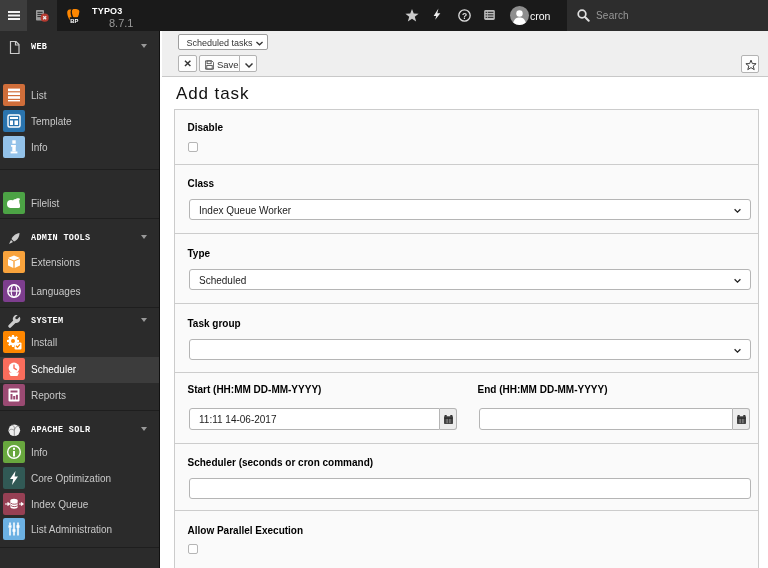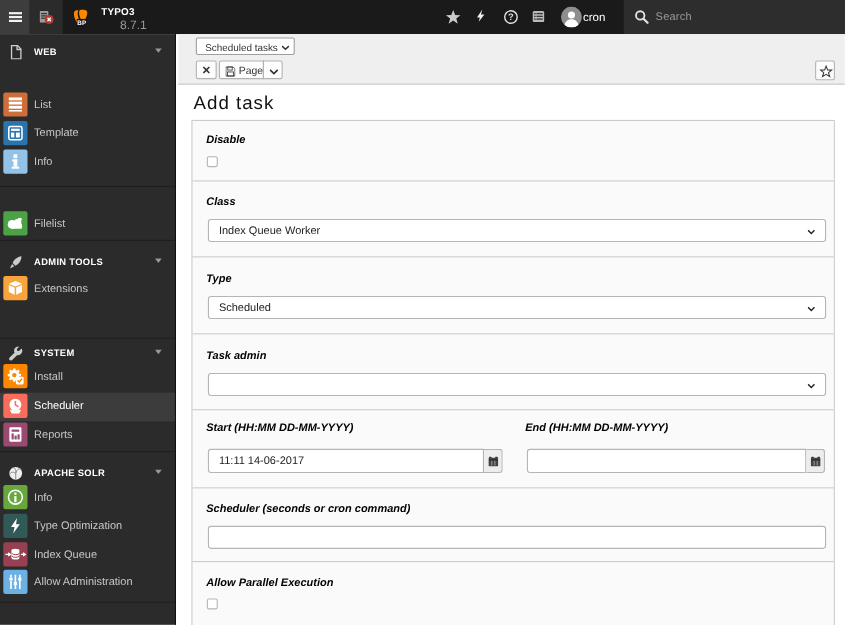--- a/index.html
+++ b/index.html
@@ -14,21 +14,21 @@
 #segsearch { position:absolute; top:0; left:567px; width:201px; height:31px; background:#2d2d2d; }
 .tb-ico { position:absolute; }
 #tb-logo-name { position:absolute; left:92px; top:6px; color:#fff; font-size:9px; font-weight:bold; letter-spacing:0.2px;}
 #tb-logo-ver { position:absolute; left:84px; top:17px; color:#999; font-size:11px;margin-left:25px; }
 #tb-admin { position:absolute; left:530px; top:10px; color:#fff; font-size:10.5px; }
 #tb-search-txt { position:absolute; left:596px; top:9.5px; color:#999; font-size:10px; letter-spacing:0.2px; }
 
 
 #sidebar { position:absolute; top:31px; left:0; width:160px; height:537px; background:#2b2b2b; border-right:1px solid #111; }
 .sec-head { position:absolute; left:0; width:159px; height:16px; }
-.sec-head .sh-txt { position:absolute; left:31px; top:4px; color:#fff; font-size:8.5px; font-weight:bold; letter-spacing:0.3px; }
+.sec-head .sh-txt { position:absolute; left:31px; top:4px; color:#fff; font-size:8.5px; font-weight:bold; letter-spacing:0.3px;font-family:Liberation Mono, monospace; }
 .sec-head .sh-caret { position:absolute; right:12px; top:6px; width:0; height:0;
   border-left:3px solid transparent; border-right:3px solid transparent; border-top:4px solid #999; }
 .sec-head .sh-ico { position:absolute; left:8px; top:3px; width:13px; height:13px; }
 .m-item { position:absolute; left:0; width:159px; height:26px; }
 .m-item.sel { background:#3c3c3c; }
 .m-item .mi-box { position:absolute; left:3px; top:1px; width:22px; height:22px; border-radius:2px; }
 .m-item .mi-txt { position:absolute; left:31px; top:7px; color:#c8c8c8; font-size:10px; }
 .m-item.sel .mi-txt { color:#fff; }
 .sec-div { position:absolute; left:0; width:159px; height:1px; background:#1e1e1e; }
 
@@ -43,21 +43,21 @@
 #btn-save { left:37px; top:24px; width:40.5px; height:17px; border-radius:2px 0 0 2px; }
 #btn-save span { position:absolute; left:17px; top:3px; }
 #btn-caret { left:77px; top:24px; width:18px; height:17px; border-radius:0 2px 2px 0; }
 #btn-star { left:579px; top:24px; width:17.5px; height:18px; }
 
 
 #content { position:absolute; top:78px; left:160px; width:608px; height:490px; background:#fff; }
 h1 { position:absolute; left:16px; top:6px; font-size:17px; font-weight:400; color:#111; letter-spacing:0.9px; }
 #panel { position:absolute; left:14px; top:31px; width:585px; height:470px; background:#fafafa; border:1px solid #ccc; }
 .row-div { position:absolute; left:0; width:583px; height:1px; background:#ccc; }
-.flabel { position:absolute; left:12.5px; font-size:10px; font-weight:bold; color:#000;font-style:italic; }
+.flabel { position:absolute; left:12.5px; font-size:10px; font-weight:bold; color:#000; }
 .cbox { position:absolute; left:12.5px; width:10px; height:10px; background:#fefefe; border:1px solid #b5b5b5; border-radius:2px; }
 .fselect { position:absolute; left:14px; width:562px; height:21px; background:#fff; border:1px solid #b5b5b5; border-radius:3px; font-size:10px; color:#222; }
 .fselect span { position:absolute; left:9px; top:5px; }
 .finput { position:absolute; background:#fff; border:1px solid #b5b5b5; font-size:10px; color:#222; }
 .finput span { position:absolute; left:9px; top:5px; }
 .addon { position:absolute; background:#ededed; border:1px solid #b5b5b5; border-left:none; }
 </style>
 </head>
 <body>
 <div id="app">
@@ -177,20 +177,28 @@
         <span class="sh-caret"></span>
     </div>
     <div class="m-item" style="top:219px">
       <div class="mi-box" style="background:#f9a33c"><svg width="22" height="22" viewBox="0 0 22 22">
             <path d="M11 4.5 L17 7 L11 9.5 L5 7 Z" fill="#fff"></path>
             <path d="M5 8 L10.3 10.3 L10.3 17 L5 14.5 Z" fill="#fff"></path>
             <path d="M17 8 L11.7 10.3 L11.7 17 L17 14.5 Z" fill="#fff"></path>
           </svg></div>
       <span class="mi-txt">Extensions</span>
     </div>
+    <div class="m-item" style="top:248px">
+      <div class="mi-box" style="background:#7d3e8e"><svg width="22" height="22" viewBox="0 0 22 22">
+            <circle cx="11" cy="11" r="6.2" fill="none" stroke="#fff" stroke-width="1.4"></circle>
+            <ellipse cx="11" cy="11" rx="2.8" ry="6.2" fill="none" stroke="#fff" stroke-width="1.2"></ellipse>
+            <path d="M4.8 11 L17.2 11" stroke="#fff" stroke-width="1.2"></path>
+          </svg></div>
+      <span class="mi-txt">Languages</span>
+    </div>
     <div class="sec-div" style="top:276px"></div>
     <div class="sec-head" style="top:281px">
       <svg class="sh-ico" viewBox="0 0 13 13">
           <path d="M11.6 1.8 L9.2 4.2 L7.6 3.9 L7.3 2.3 L9.7 0 A4 4 0 0 0 5.2 5.6 L0.8 10 A1.6 1.6 0 0 0 3.1 12.3 L7.5 7.9 A4 4 0 0 0 11.6 1.8 Z" fill="#ccc"></path>
         </svg>
       <span class="sh-txt">SYSTEM</span>
         <span class="sh-caret"></span>
     </div>
     <div class="m-item" style="top:299px">
       <div class="mi-box" style="background:#ff8700"><svg width="22" height="22" viewBox="0 0 22 22">
@@ -239,61 +247,61 @@
             <circle cx="11" cy="11" r="6.3" fill="none" stroke="#fff" stroke-width="1.4"></circle>
             <rect x="10" y="6.8" width="2" height="2" fill="#fff"></rect>
             <rect x="10" y="10" width="2" height="5.5" fill="#fff"></rect>
           </svg></div>
       <span class="mi-txt">Info</span>
     </div>
     <div class="m-item" style="top:435px">
       <div class="mi-box" style="background:#315955"><svg width="22" height="22" viewBox="0 0 22 22">
             <path d="M12.5 4 L7 12 L10.2 12 L9 18 L15 9.5 L11.6 9.5 Z" fill="#fff"></path>
           </svg></div>
-      <span class="mi-txt">Type Optimization</span>
+      <span class="mi-txt">Core Optimization</span>
     </div>
     <div class="m-item" style="top:461px">
       <div class="mi-box" style="background:#974054"><svg width="22" height="22" viewBox="0 0 22 22">
             <ellipse cx="11" cy="7.5" rx="3.6" ry="1.7" fill="#fff"></ellipse>
             <path d="M7.4 7.5 L7.4 14 A3.6 1.7 0 0 0 14.6 14 L14.6 7.5" fill="#fff"></path>
             <path d="M8 10.2 A3.6 1.7 0 0 0 14.6 10.2 M8 12.6 A3.6 1.7 0 0 0 14.6 12.6" stroke="#974054" stroke-width="0.9" fill="none"></path>
             <path d="M2 11 L6 11 M4.5 9.5 L6.5 11 L4.5 12.5" stroke="#fff" stroke-width="1.2" fill="none"></path>
             <path d="M16 11 L20 11 M18 9.5 L20 11 L18 12.5" stroke="#fff" stroke-width="1.2" fill="none"></path>
           </svg></div>
       <span class="mi-txt">Index Queue</span>
     </div>
     <div class="m-item" style="top:486px">
       <div class="mi-box" style="background:#6cb1e3"><svg width="22" height="22" viewBox="0 0 22 22">
             <path d="M7 4.5 L7 17.5 M11 4.5 L11 17.5 M15 4.5 L15 17.5" stroke="#fff" stroke-width="1.5"></path>
             <rect x="5.4" y="7" width="3.2" height="3" fill="#6cb1e3"></rect>
             <path d="M5.5 8.5 L8.5 8.5" stroke="#fff" stroke-width="2.6"></path>
             <path d="M9.5 12.5 L12.5 12.5" stroke="#fff" stroke-width="2.6"></path>
             <path d="M13.5 8.5 L16.5 8.5" stroke="#fff" stroke-width="2.6"></path>
           </svg></div>
-      <span class="mi-txt">Allow Administration</span>
+      <span class="mi-txt">List Administration</span>
     </div>
     <div class="sec-div" style="top:516px"></div>
   </div>
   <div id="docheader">
     <div id="dh-select">
         <span>Scheduled tasks</span>
       <svg class="sel-caret" style="right:4px;top:5px;width:7px;height:7px" viewBox="0 0 8 8">
           <path d="M0.5 2.2 L4 5.5 L7.5 2.2" fill="none" stroke="#333" stroke-width="1.5"></path>
         </svg>
     </div>
     <div class="btn" id="btn-x">
         <span>✕</span>
       </div>
     <div class="btn" id="btn-save">
       <svg style="position:absolute;left:5px;top:3.5px" width="9" height="10" viewBox="0 0 11 11">
           <path d="M0.5 0.5 L8.5 0.5 L10.5 2.5 L10.5 10.5 L0.5 10.5 Z" fill="none" stroke="#444" stroke-width="1"></path>
           <rect x="2.5" y="0.5" width="5" height="3.4" fill="none" stroke="#444" stroke-width="1"></rect>
           <rect x="2.2" y="6" width="6.6" height="4.5" fill="none" stroke="#444" stroke-width="1"></rect>
         </svg>
-      <span>Page</span>
+      <span>Save</span>
     </div>
     <div class="btn" id="btn-caret">
       <svg class="sel-caret" style="left:5px;top:6px" viewBox="0 0 8 8">
           <path d="M0.5 1.5 L4 5 L7.5 1.5" fill="none" stroke="#333" stroke-width="1.5"></path>
         </svg>
     </div>
     <div class="btn" id="btn-star">
       <svg style="position:absolute;left:2.5px;top:2.5px" width="12" height="12" viewBox="0 0 16 15">
           <path d="M8 1 L9.8 5.6 L14.8 5.8 L10.9 8.9 L12.3 13.7 L8 11 L3.7 13.7 L5.1 8.9 L1.2 5.8 L6.2 5.6 Z" fill="none" stroke="#3a3a3a" stroke-width="1.3"></path>
         </svg>
@@ -317,21 +325,21 @@
 
       <span class="flabel" style="top:138px">Type</span>
       <div class="fselect" style="top:159px">
           <span>Scheduled</span>
         <svg class="sel-caret" style="right:9px;top:8px;width:7px;height:6px" viewBox="0 0 8 7">
             <path d="M0.6 1.5 L4 4.9 L7.4 1.5" fill="none" stroke="#222" stroke-width="1.5"></path>
           </svg>
       </div>
       <div class="row-div" style="top:193px"></div>
 
-      <span class="flabel" style="top:208px">Task admin</span>
+      <span class="flabel" style="top:208px">Task group</span>
       <div class="fselect" style="top:229px">
           <span></span>
         <svg class="sel-caret" style="right:9px;top:8px;width:7px;height:6px" viewBox="0 0 8 7">
             <path d="M0.6 1.5 L4 4.9 L7.4 1.5" fill="none" stroke="#222" stroke-width="1.5"></path>
           </svg>
       </div>
       <div class="row-div" style="top:262px"></div>
 
       <span class="flabel" style="top:274px">Start (HH:MM DD-MM-YYYY)</span>
       <div class="finput" style="left:14px;top:298px;width:251px;height:22px;border-radius:3px 0 0 3px">

